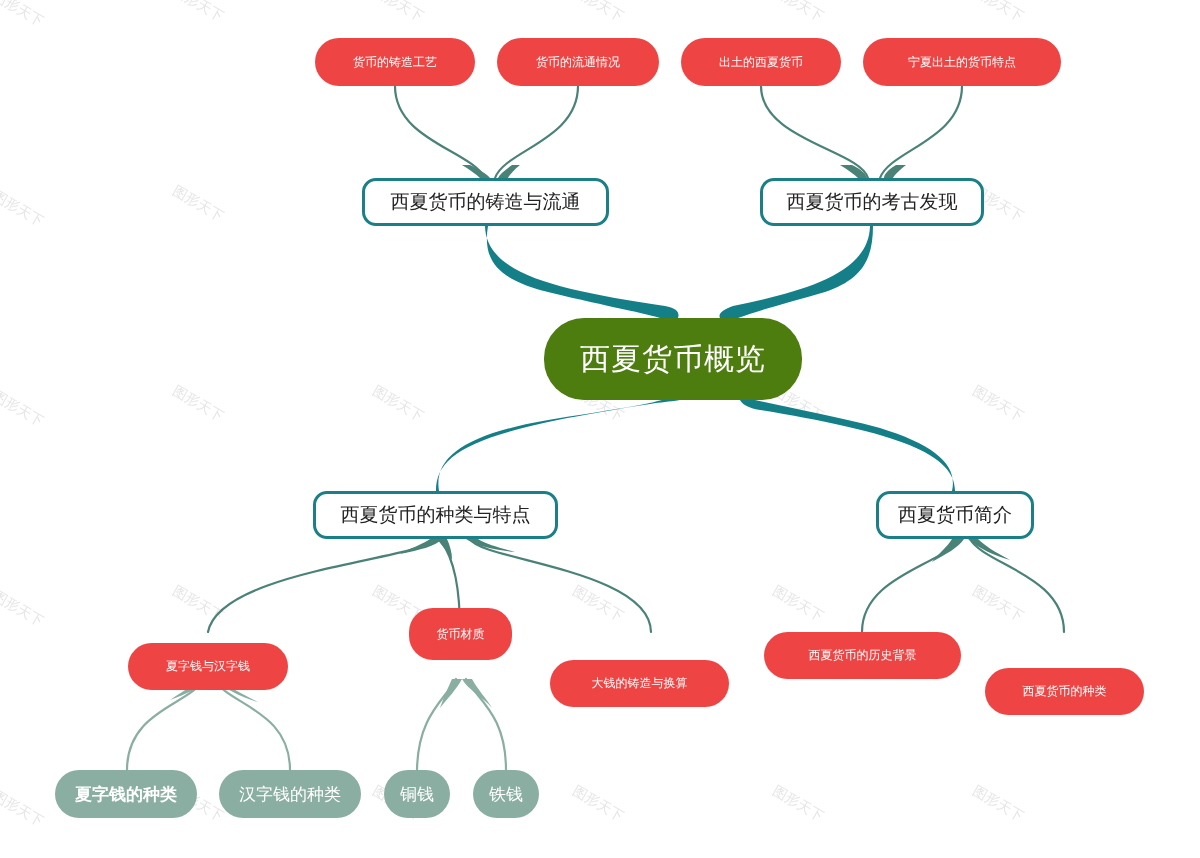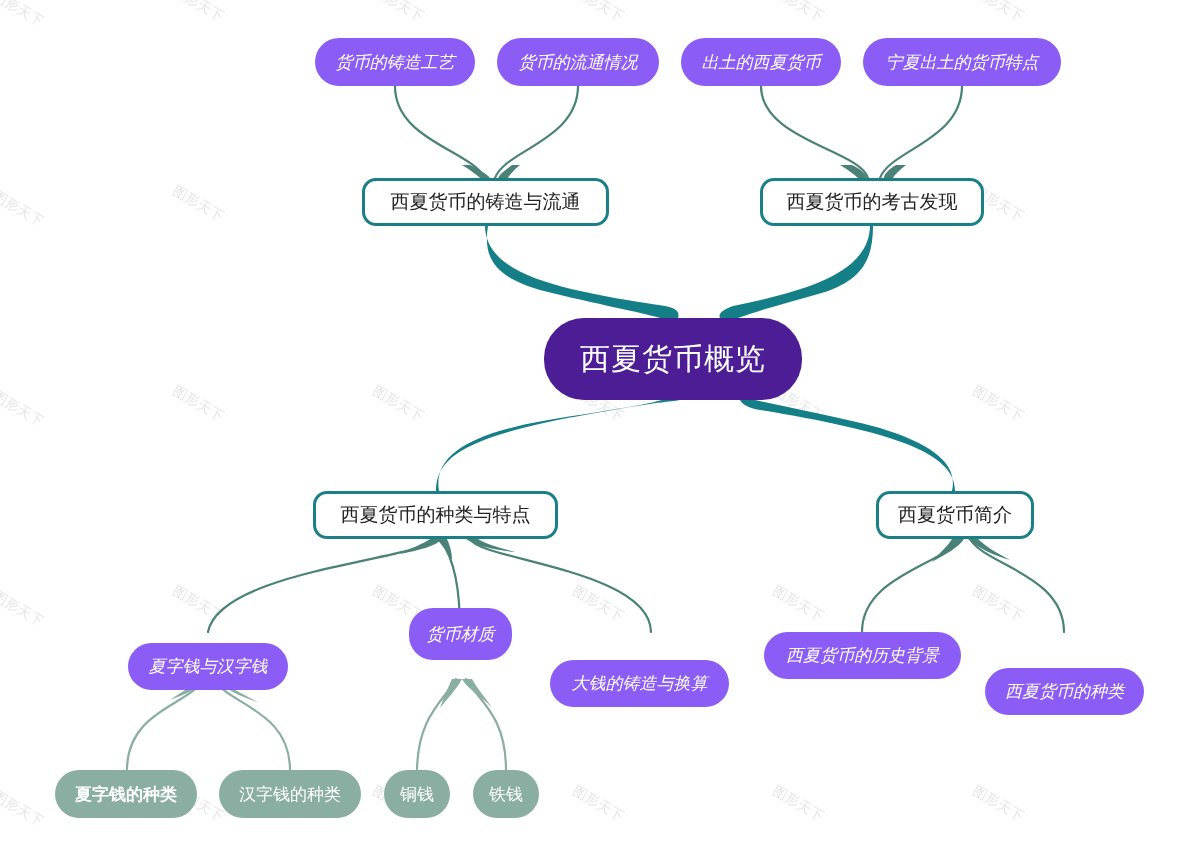--- a/index.html
+++ b/index.html
@@ -3,23 +3,23 @@
 <meta charset="utf-8">
 <style>
   html, body { margin: 0; padding: 0; }
   body { width: 1200px; height: 858px; background: #ffffff; position: relative; overflow: hidden;
          font-family: "DejaVu Sans", "Liberation Sans", sans-serif; }
   #canvas { position: absolute; left: 0; top: 0; width: 1200px; height: 858px; }
   svg.links { position: absolute; left: 0; top: 0; width: 1200px; height: 858px; }
   .wm { position: absolute; font-size: 14px; color: #e6e6e6; transform: rotate(30deg); white-space: nowrap; user-select: none; }
   .node { position: absolute; box-sizing: border-box; display: flex; align-items: center; justify-content: center;
           white-space: nowrap; cursor: pointer; }
-  .root { background: #4c1d95; color: #ffffff; border-radius: 40px; font-size: 30px; letter-spacing: 1px; }
+  .root { background: #4d7c0f; color: #ffffff; border-radius: 40px; font-size: 30px; letter-spacing: 1px; }
   .l1 { background: #ffffff; border: 3px solid #1a7f86; color: #222222; border-radius: 14px; font-size: 19px; }
-  .l2 { background: #8b5cf6; color: #ffffff; border-radius: 24px; font-size: 17px; font-style: italic; }
+  .l2 { background: #ef4444; color: #ffffff; border-radius: 24px; font-size: 12px; }
   .l3 { background: #8aaea2; color: #ffffff; border-radius: 24px; font-size: 17px; }
 </style>
 </head>
 <body>
 
 <div id="canvas">
 
   <div class="wm" style="left:-10px;top:0px;">图形天下</div>
   <div class="wm" style="left:170px;top:-5px;">图形天下</div>
   <div class="wm" style="left:370px;top:-5px;">图形天下</div>

